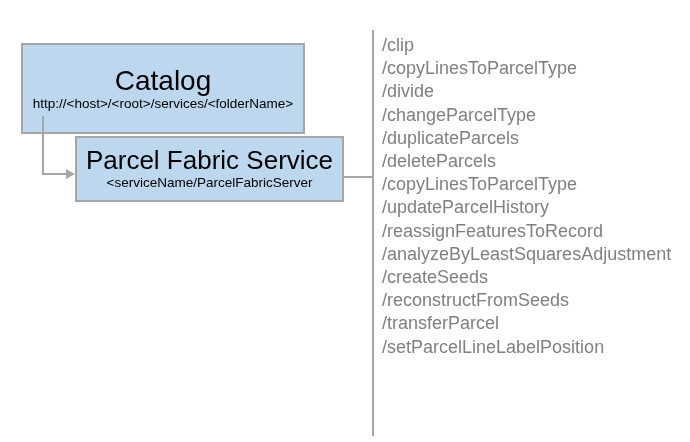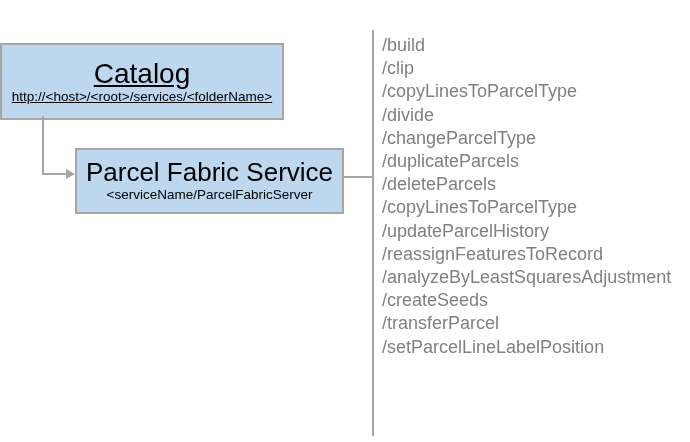--- a/index.html
+++ b/index.html
@@ -14,22 +14,22 @@
   .canvas{
     position:relative;width:690px;height:442px;background:var(--background);
     font-family:"Liberation Sans",sans-serif;overflow:hidden;
   }
   .node{
     position:absolute;box-sizing:border-box;background:var(--box-fill);
     border:2px solid var(--box-border);
     display:flex;flex-direction:column;align-items:center;justify-content:center;
     text-align:center;
   }
-  .node-catalog{left:0;top:43px;width:284px;height:77px;text-decoration:underline;}
-  .node-service{left:75px;top:148px;width:269px;height:66px;}
+  .node-catalog{left:21px;top:43px;width:284px;height:91px;}
+  .node-service{left:75px;top:136px;width:269px;height:66px;}
   .node-title{font-size:28px;line-height:1.12;color:var(--title-text);white-space:nowrap;}
   .node-service .node-title{font-size:26px;}
   .node-sub{font-size:13.5px;line-height:1.2;color:var(--title-text);margin-top:0;white-space:nowrap;}
   .seg{position:absolute;background:var(--connector);}
   .seg-cat-v{left:42px;top:116px;width:2px;height:59px;}
   .seg-cat-h{left:42px;top:173px;width:26px;height:2px;}
   .arrowhead{
     position:absolute;left:66px;top:169px;width:0;height:0;
     border-top:5px solid transparent;border-bottom:5px solid transparent;
     border-left:9px solid var(--connector);
@@ -60,29 +60,29 @@
   <div class="node node-service">
     <div class="node-title">Parcel Fabric Service</div>
     <div class="node-sub">&lt;serviceName/ParcelFabricServer</div>
   </div>
 
   <div class="seg seg-svc-h"></div>
   <div class="seg seg-divider"></div>
 
   <ul class="endpoint-list">
 
-  <li>/build</li>
       <li>/clip</li>
       <li>/copyLinesToParcelType</li>
       <li>/divide</li>
       <li>/changeParcelType</li>
       <li>/duplicateParcels</li>
       <li>/deleteParcels</li>
       <li>/copyLinesToParcelType</li>
       <li>/updateParcelHistory</li>
       <li>/reassignFeaturesToRecord</li>
       <li>/analyzeByLeastSquaresAdjustment</li>
       <li>/createSeeds</li>
+      <li>/reconstructFromSeeds</li>
       <li>/transferParcel</li>
       <li>/setParcelLineLabelPosition</li>
     </ul>
 
 </div>
 
 </body></html>

